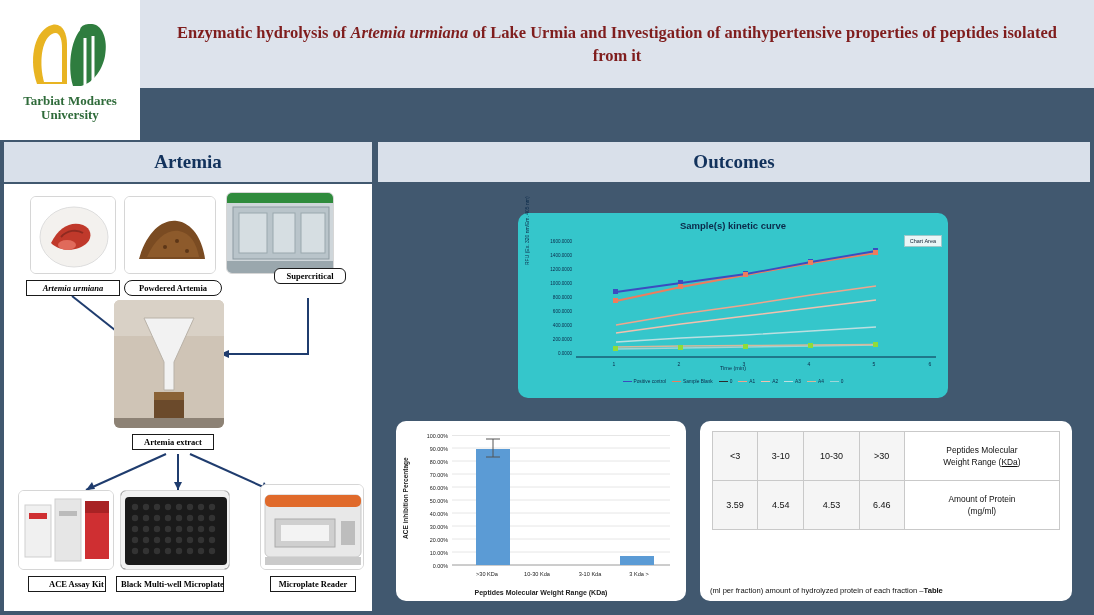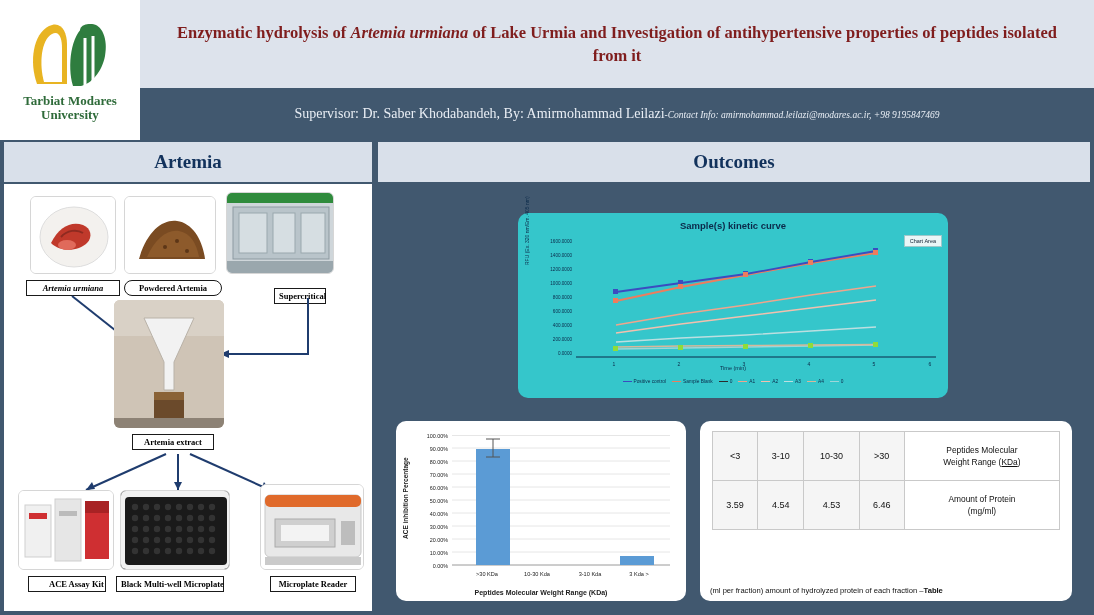--- a/index.html
+++ b/index.html
@@ -215,25 +215,20 @@
         <div>University</div>
       </div>
     </div>
 
     <div class="title-band">
       <div class="title">
         <span>Enzymatic hydrolysis of </span><em>Artemia urmiana</em><span> of Lake Urmia and Investigation of antihypertensive properties of peptides isolated from it</span>
       </div>
     </div>
 
-    <div class="authors-band">
-      <div class="authors">
-        <span>Supervisor: Dr. Saber Khodabandeh, By: Amirmohammad Leilazi</span><span class="contact">-Contact Info: amirmohammad.leilazi@modares.ac.ir, +98 9195847469</span>
-      </div>
-    </div>
   </div>
 
   <div class="panel-head" id="methods-head">
     <span>Artemia</span>
   </div>
   <div class="panel-head" id="outcomes-head">
     <span>Outcomes</span>
   </div>
 
   <div class="panel" id="methods-panel">
@@ -264,21 +259,21 @@
         <rect x="6" y="14" width="96" height="52" fill="#b9c4ca" stroke="#8d9aa1"></rect>
         <rect x="12" y="20" width="28" height="40" fill="#d6dee2" stroke="#9aa7ad"></rect>
         <rect x="46" y="20" width="22" height="40" fill="#d6dee2" stroke="#9aa7ad"></rect>
         <rect x="74" y="20" width="24" height="40" fill="#d6dee2" stroke="#9aa7ad"></rect>
         <rect x="0" y="68" width="108" height="14" fill="#9aa7ad"></rect>
       </svg>
     </div>
 
     <div class="cap italic" style="left:22px; top:96px; width:94px;">Artemia urmiana</div>
     <div class="cap" style="left:120px; top:96px; width:98px;border-radius:8px;">Powdered Artemia</div>
-    <div class="cap" style="left:270px; top:104px; width:52px;">Supercritical</div>
+    <div class="cap" style="left:270px; top:84px; width:72px;border-radius:6px;">Supercritical</div>
 
     <svg class="arrow" style="left:60px; top:110px;" width="140" height="58">
       <path d="M8 2 L66 48" stroke="#1f3c6e" stroke-width="2" fill="none"></path>
       <path d="M66 48 l-9 -2 l4 -6 z" fill="#1f3c6e"></path>
     </svg>
     <svg class="arrow" style="left:196px; top:112px;" width="120" height="86">
       <path d="M108 2 L108 58 L20 58" stroke="#1f3c6e" stroke-width="2" fill="none"></path>
       <path d="M20 58 l9 -4 l0 8 z" fill="#1f3c6e"></path>
     </svg>
 

